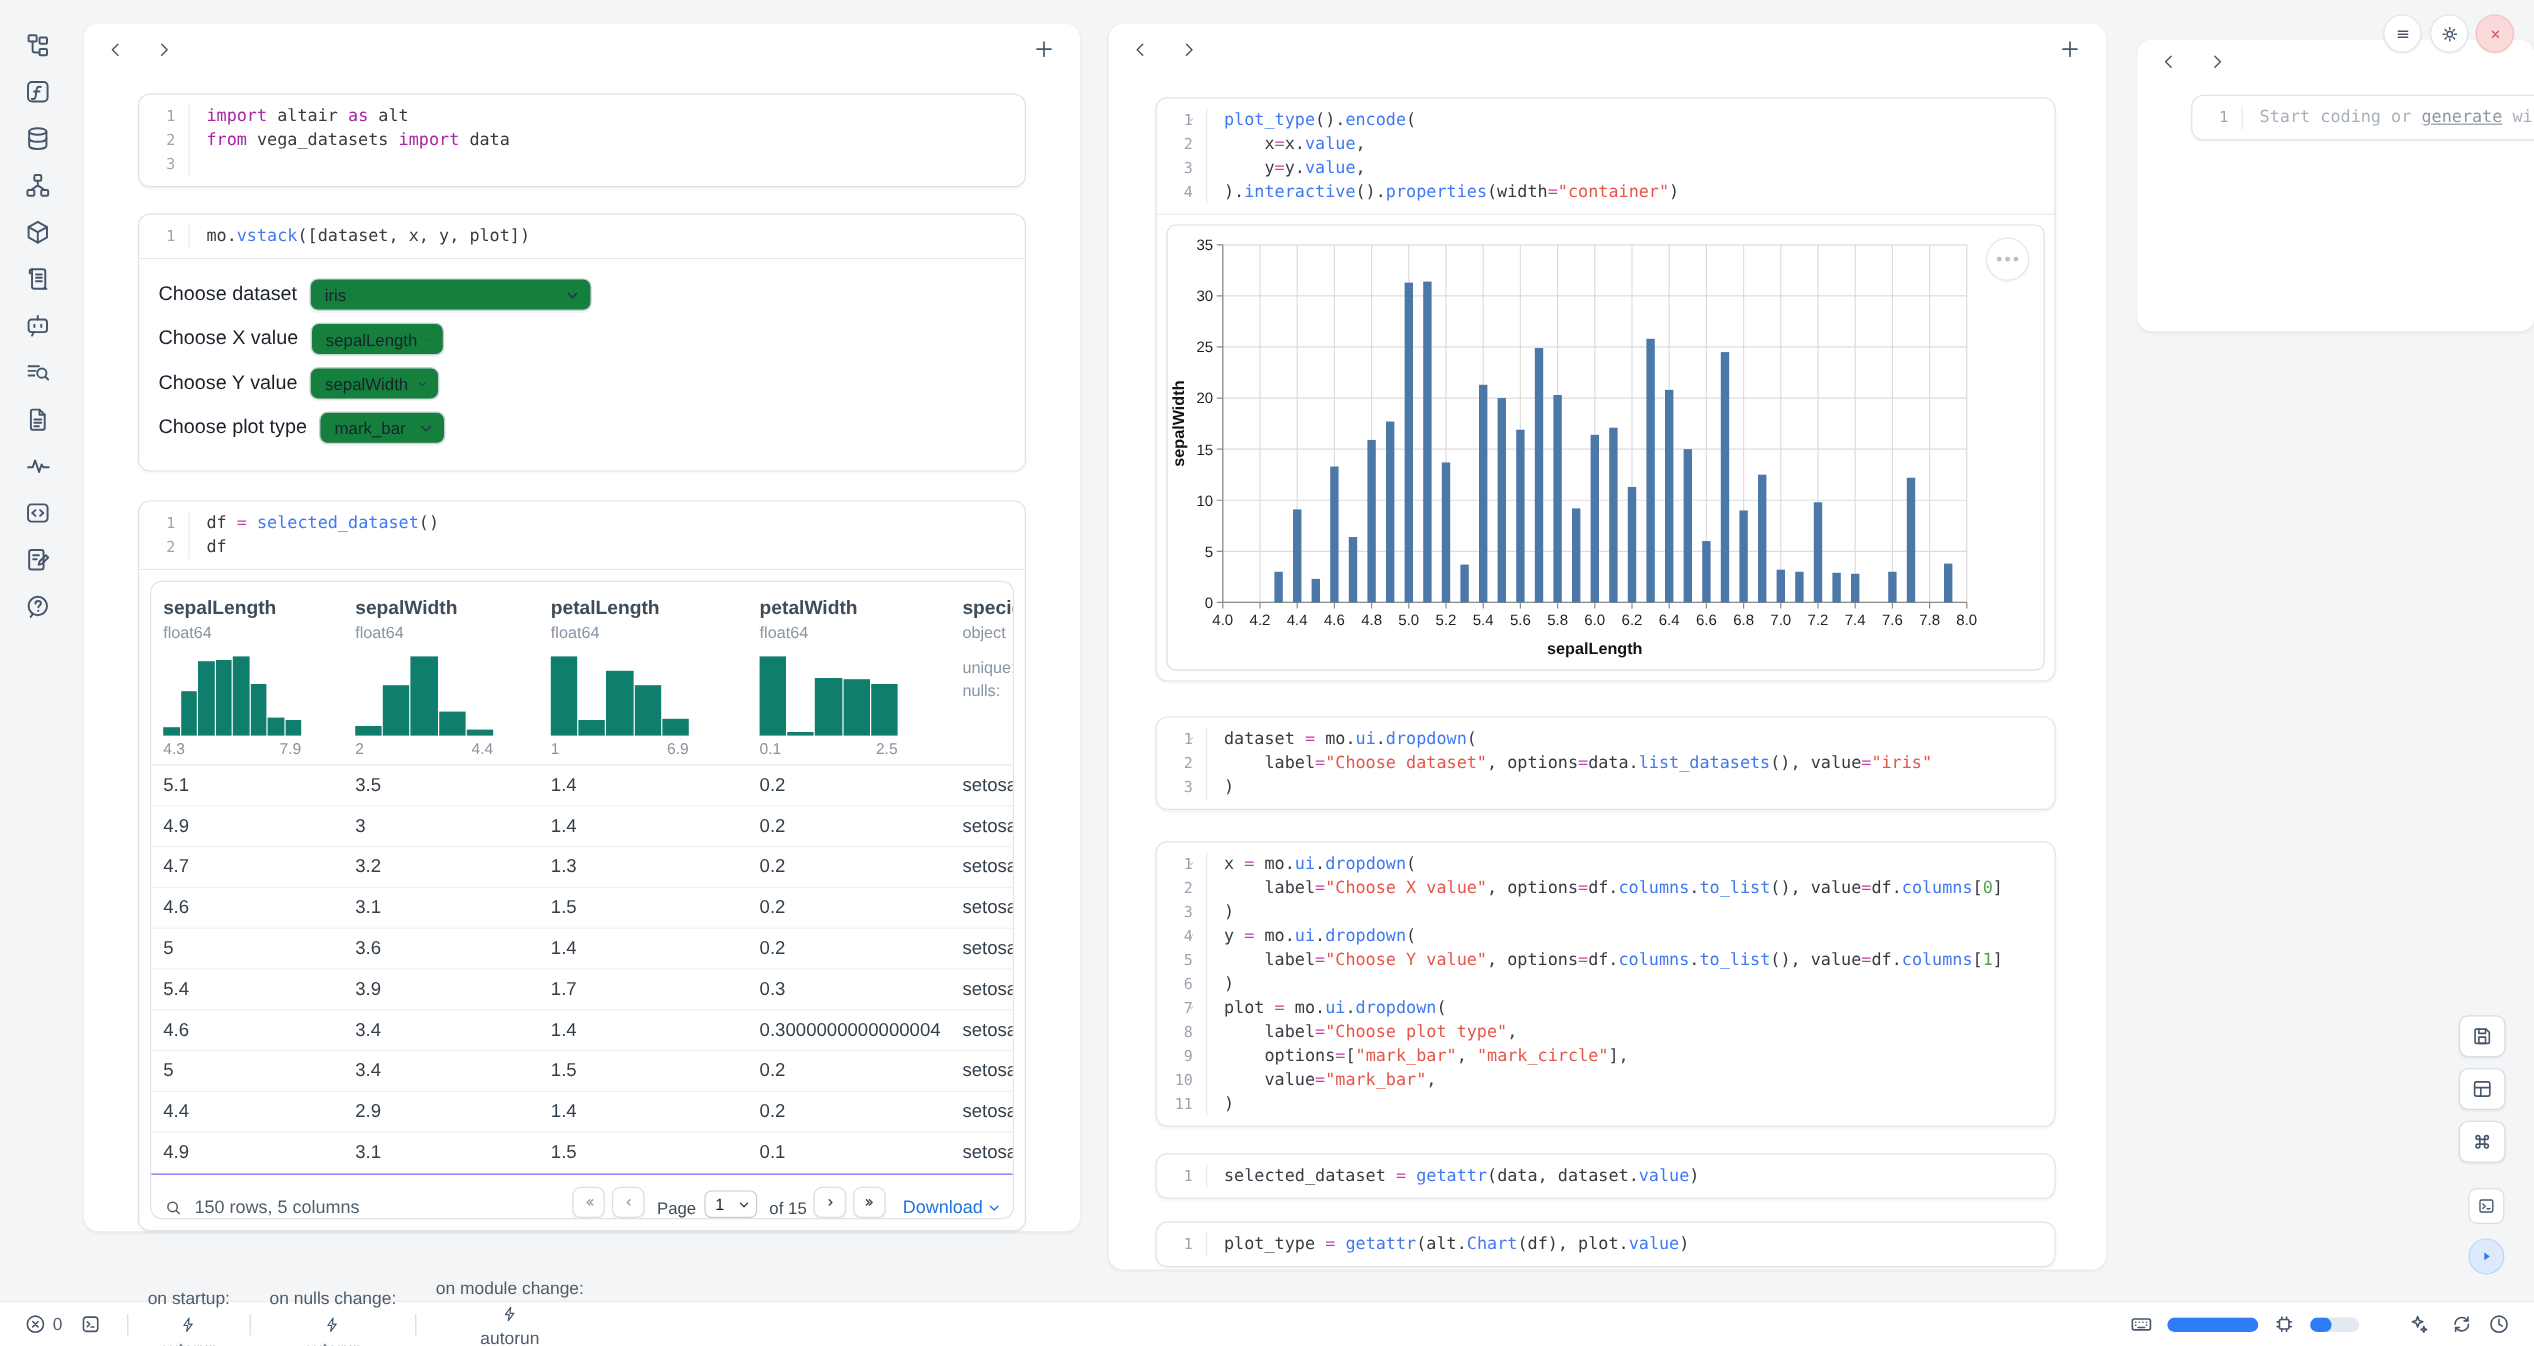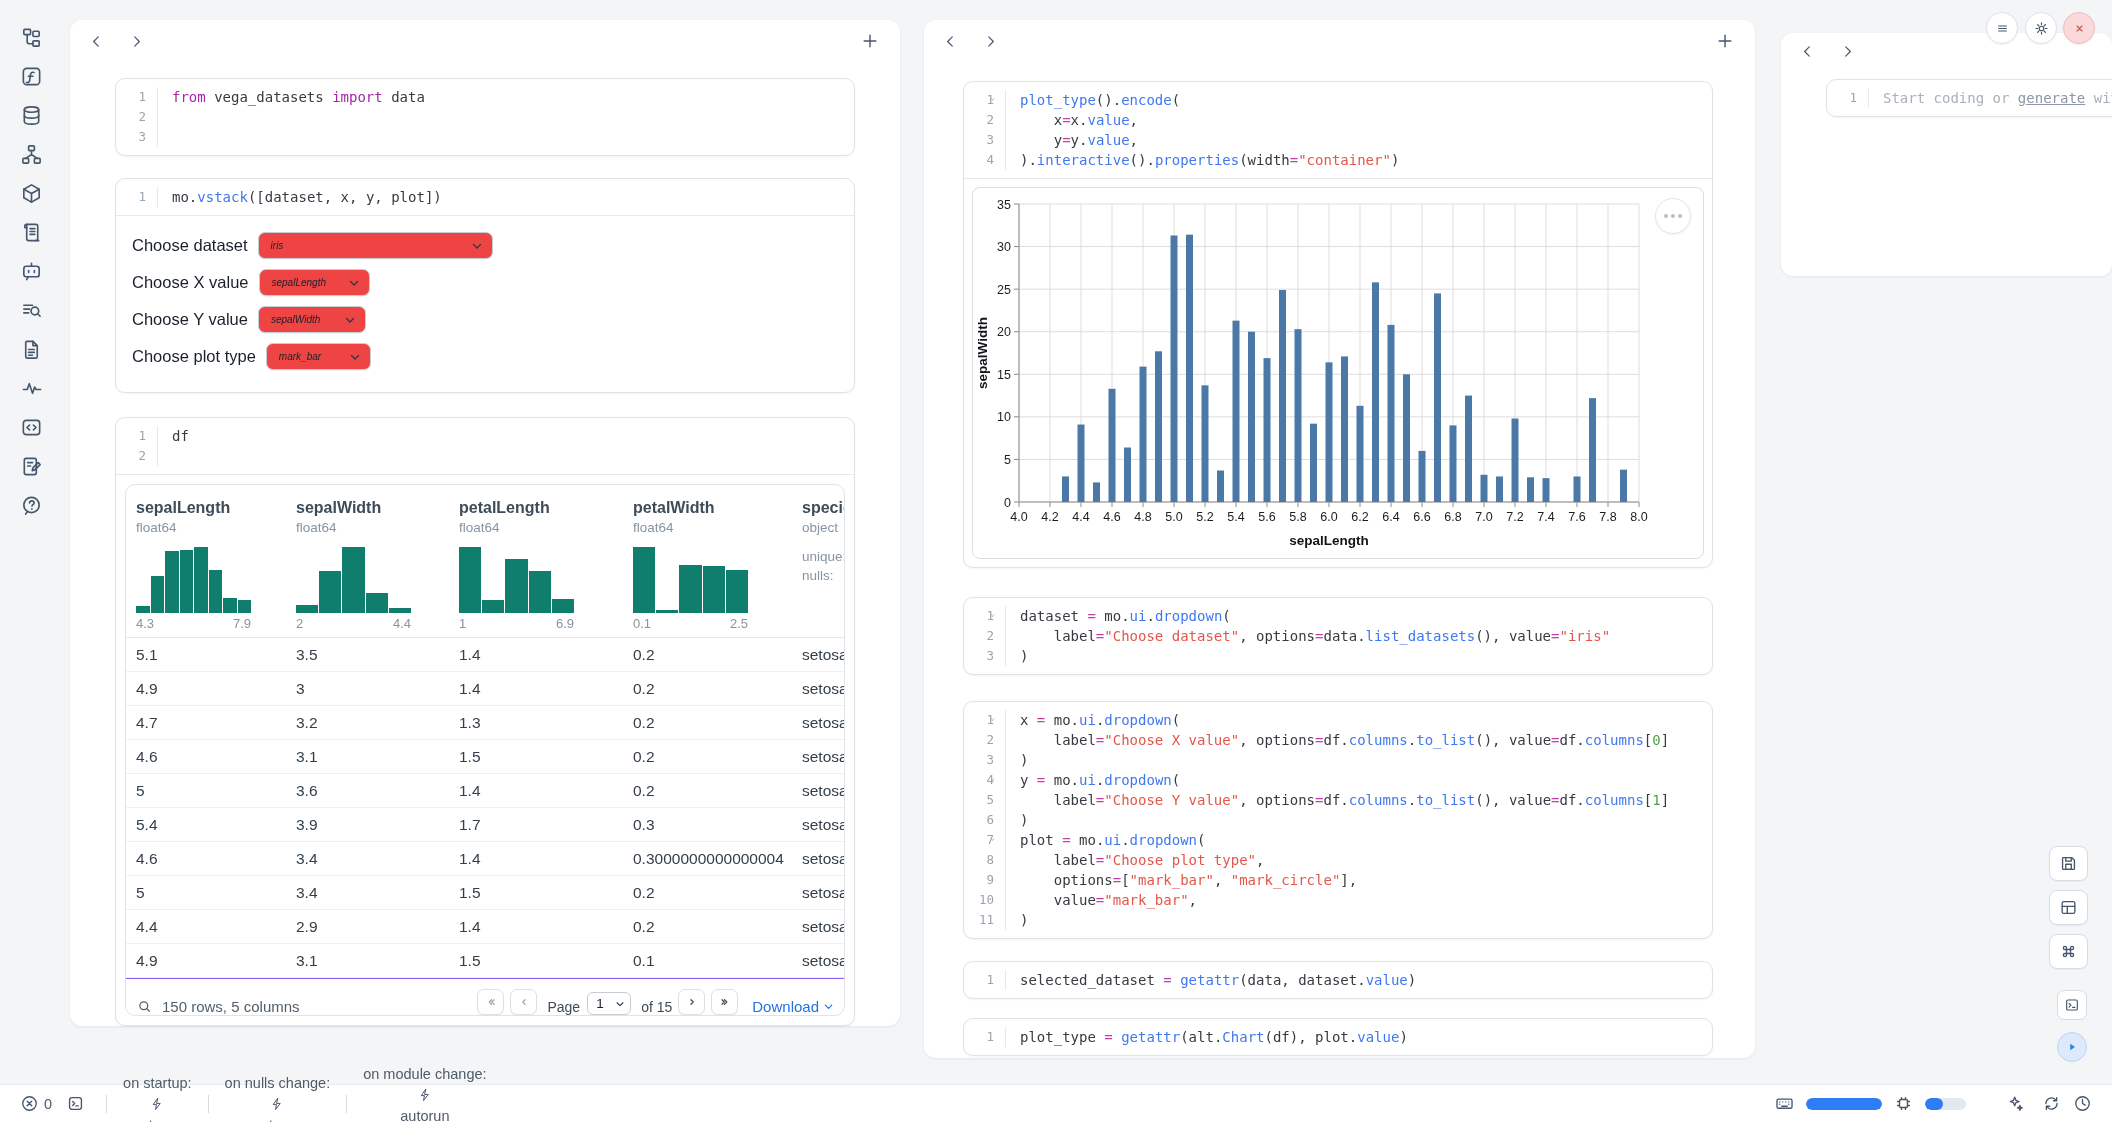--- a/index.html
+++ b/index.html
@@ -37,21 +37,21 @@
   .lines{padding-left:14px;white-space:pre;flex:1;min-width:0;}
   .cl{height:20px;}
   .k{color:#a626a4;} .o{color:#c03fa8;} .f{color:#4078f2;} .s{color:#e45649;} .n{color:#50a14f;}
   .out{border-top:1px solid #e7eaed;}
 
   
   .ctrl-out{padding:16px 18px 20px 16px;}
   .ctrl-row{display:flex;align-items:center;margin-bottom:10px;}
   .ctrl-row:last-child{margin-bottom:2px;}
   .ctrl-label{font-size:16.5px;color:#1a202c;margin-right:10px;}
-  .sel{display:inline-flex;align-items:center;justify-content:space-between;border:1px solid #c6cdd4;border-radius:7px;height:27px;padding:0 9px 0 12px;font-size:10px;color:#1a202c;background:#ef4444;box-shadow:0 1px 1px rgba(0,0,0,.05);box-sizing:border-box;cursor:pointer;font-style:italic;}
+  .sel{display:inline-flex;align-items:center;justify-content:space-between;border:1px solid #c6cdd4;border-radius:7px;height:27px;padding:0 9px 0 12px;font-size:14px;color:#1a202c;background:#15803d;box-shadow:0 1px 1px rgba(0,0,0,.05);box-sizing:border-box;cursor:pointer;}
   .sel svg{width:12px;height:12px;margin-left:8px;}
   .sel-w1{width:235px;} .sel-w2{width:111px;} .sel-w3{width:108px;} .sel-w4{width:105px;}
 
   
   .tbl-wrap{padding:9px;}
   .tablecard{border:1px solid #e0e4e8;border-radius:10px;overflow:hidden;background:#fff;}
   .tgrid{display:grid;grid-template-columns:160px 163px 174px 169px minmax(30px,1fr);}
   .thead{padding-top:14px;border-bottom:1px solid #e6eaed;}
   .th{padding-left:10px;min-width:0;overflow:hidden;}
   .th-name{font-size:16px;font-weight:bold;color:#3e4c59;white-space:nowrap;}
@@ -226,21 +226,21 @@
         </span>
     </div>
     <div class="content">
       <div class="cell" style="margin-top:14px;">
         <div class="code" id="code-l0">
             <div class="gutter">
               <div class="ln">1</div>
               <div class="ln">2</div>
               <div class="ln">3</div>
             </div>
-            <div class="lines"><div class="cl"><span class="k">from</span><span> vega_datasets </span><span class="k">import</span><span> data</span></div></div>
+            <div class="lines"><div class="cl"><span class="k">import</span><span> altair </span><span class="k">as</span><span> alt</span></div><div class="cl"><span class="k">from</span><span> vega_datasets </span><span class="k">import</span><span> data</span></div></div>
           </div>
       </div>
       <div class="cell" style="margin-top:22px;">
         <div class="code" id="code-l1">
             <div class="gutter">
               <div class="ln">1</div>
             </div>
             <div class="lines"><div class="cl"><span>mo.</span><span class="f">vstack</span><span>([dataset, x, y, plot])</span></div></div>
           </div>
         <div class="out ctrl-out" id="controls-out">
@@ -281,21 +281,21 @@
               </span>
             </div>
           </div>
       </div>
       <div class="cell" style="margin-top:24px;">
         <div class="code" id="code-l2">
             <div class="gutter">
               <div class="ln">1</div>
               <div class="ln">2</div>
             </div>
-            <div class="lines"><div class="cl"><span>df</span></div></div>
+            <div class="lines"><div class="cl"><span>df </span><span class="o">=</span><span> </span><span class="f">selected_dataset</span><span>()</span></div><div class="cl"><span>df</span></div></div>
           </div>
         <div class="out tbl-wrap">
           <div class="tablecard" id="tablecard">
               <div class="tgrid thead">
                 <div class="th">
                   <div class="th-name">sepalLength</div>
                   <div class="th-dtype">float64</div>
                   <div class="hist">
                     <div class="hbar" style="height:7px"></div>
                     <div class="hbar" style="height:37px"></div>

